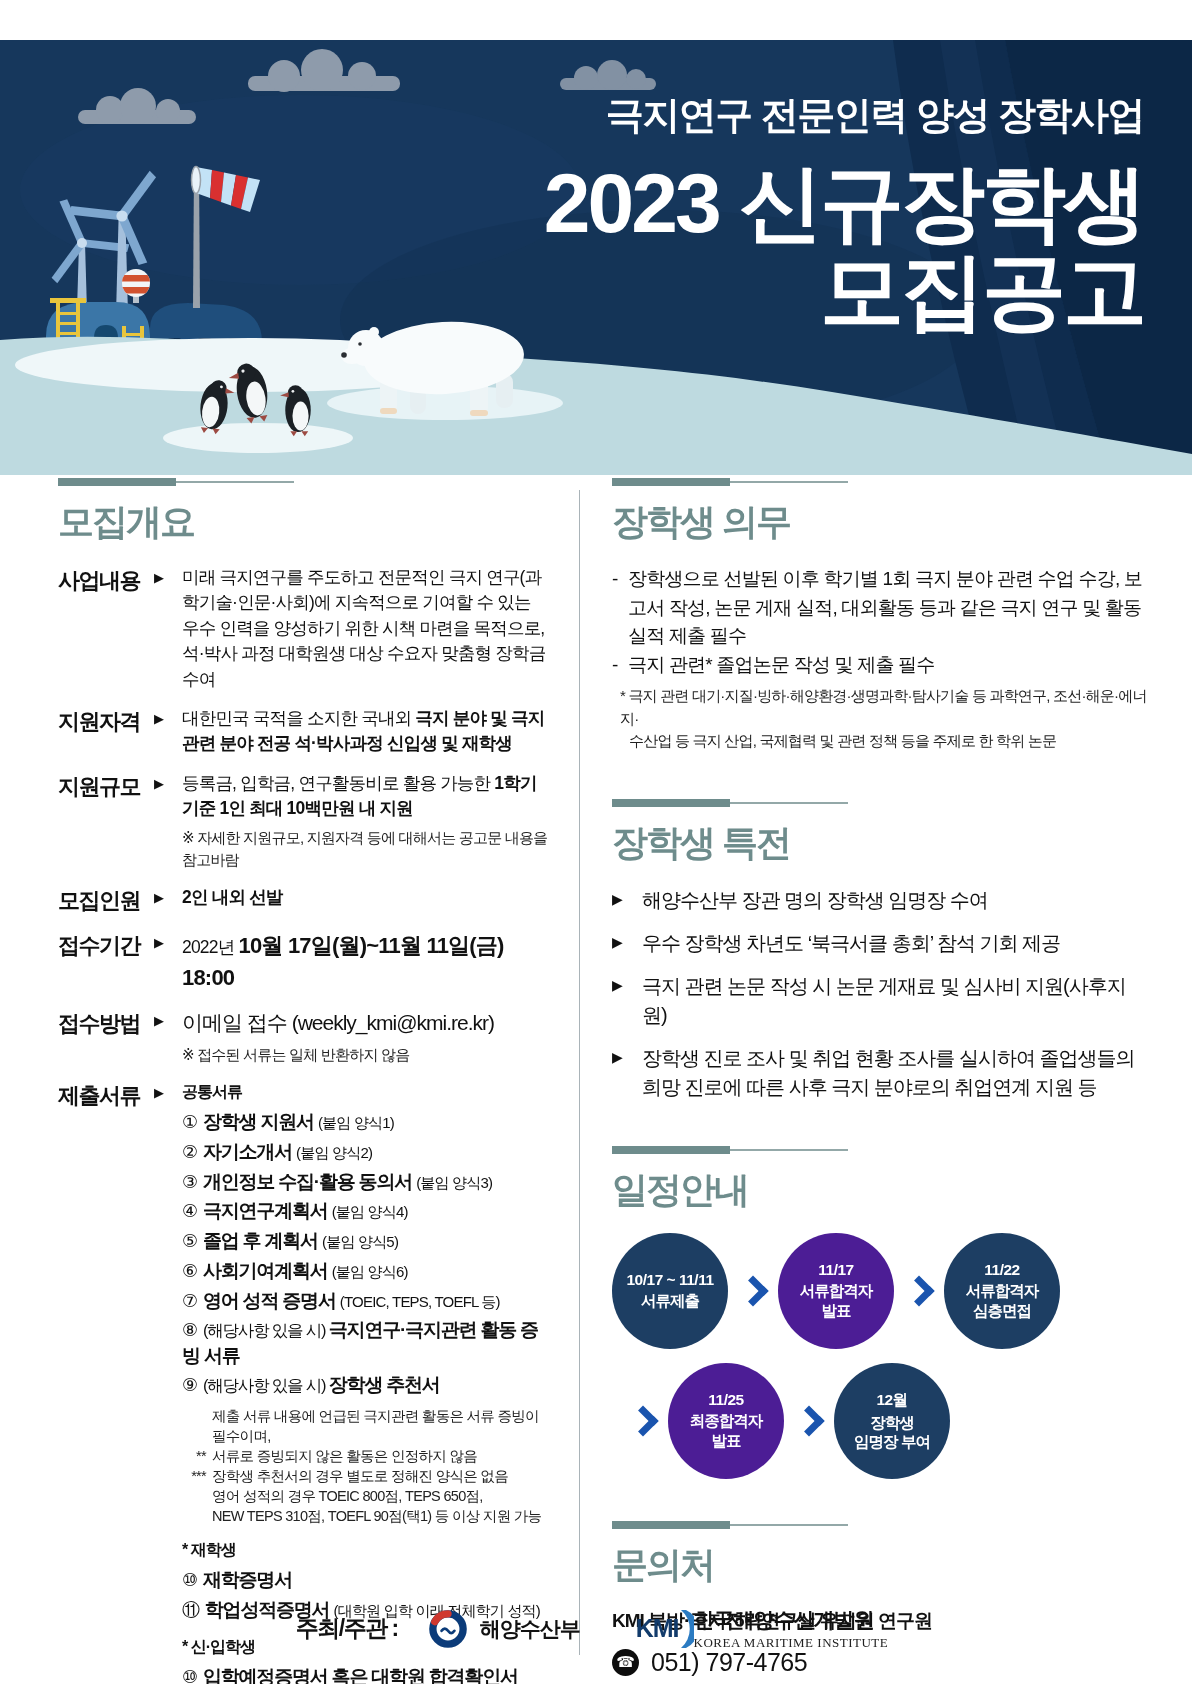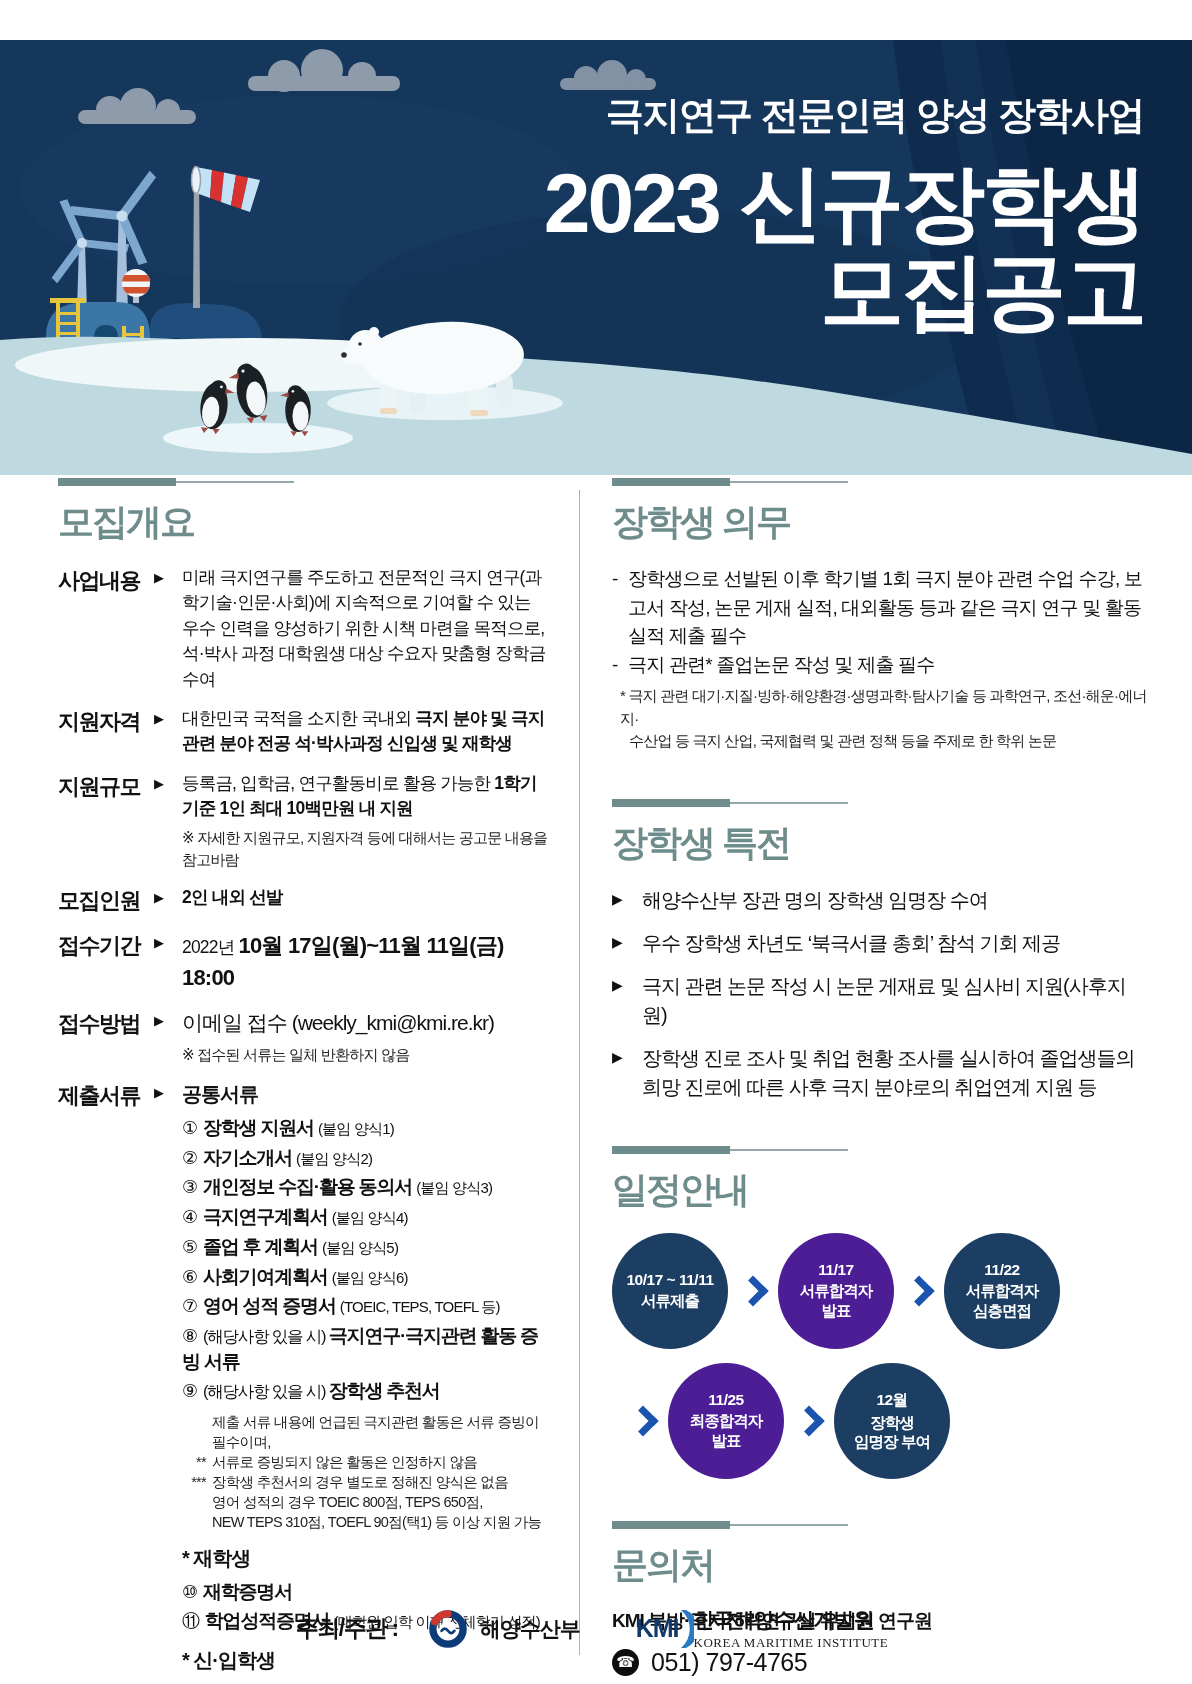--- a/index.html
+++ b/index.html
@@ -31,21 +31,21 @@
   .row .lbl { flex:none; width:96px; font-size:22px; font-weight:800; letter-spacing:-1.5px; padding-top:1px; }
   .row .arr { flex:none; width:28px; font-size:13px; padding-top:5px; color:#111; }
   .row .val { flex:1; font-size:17.5px; line-height:1.45; letter-spacing:-0.8px; color:#111; }
   .row .val b { font-weight:800; }
   .val-big { font-size:26px; font-weight:800; letter-spacing:-1.5px; line-height:1.2; }
   .val-date { font-size:21px; letter-spacing:-1px; }
   .val-date b { font-size:22px; font-weight:800; }
   .note { font-size:15px; color:#222; margin-top:6px; letter-spacing:-0.8px; }
 
   
-  .doc-group-title { font-size:20px; font-weight:800; letter-spacing:-1px; margin-bottom:6px; }
+  .doc-group-title { font-size:16px; font-weight:800; letter-spacing:-1px; margin-bottom:6px; }
   .doc-item { font-size:19px; font-weight:700; letter-spacing:-1.2px; line-height:1.32; margin-bottom:4px; }
   .doc-item .num { font-weight:400; font-size:18px; margin-right:6px; }
   .doc-item .pre { font-weight:400; font-size:16.5px; }
   .doc-item .sm { font-weight:400; font-size:15px; letter-spacing:-0.8px; }
   .fn-list { margin:8px 0 0 2px; }
   .fn { display:flex; font-size:14.5px; line-height:1.38; letter-spacing:-0.7px; color:#222; }
   .fn .star { flex:none; width:28px; text-align:right; padding-right:6px; }
   .fn .txt { flex:1; }
   .doc-subgroup { margin-top:12px; }
 

